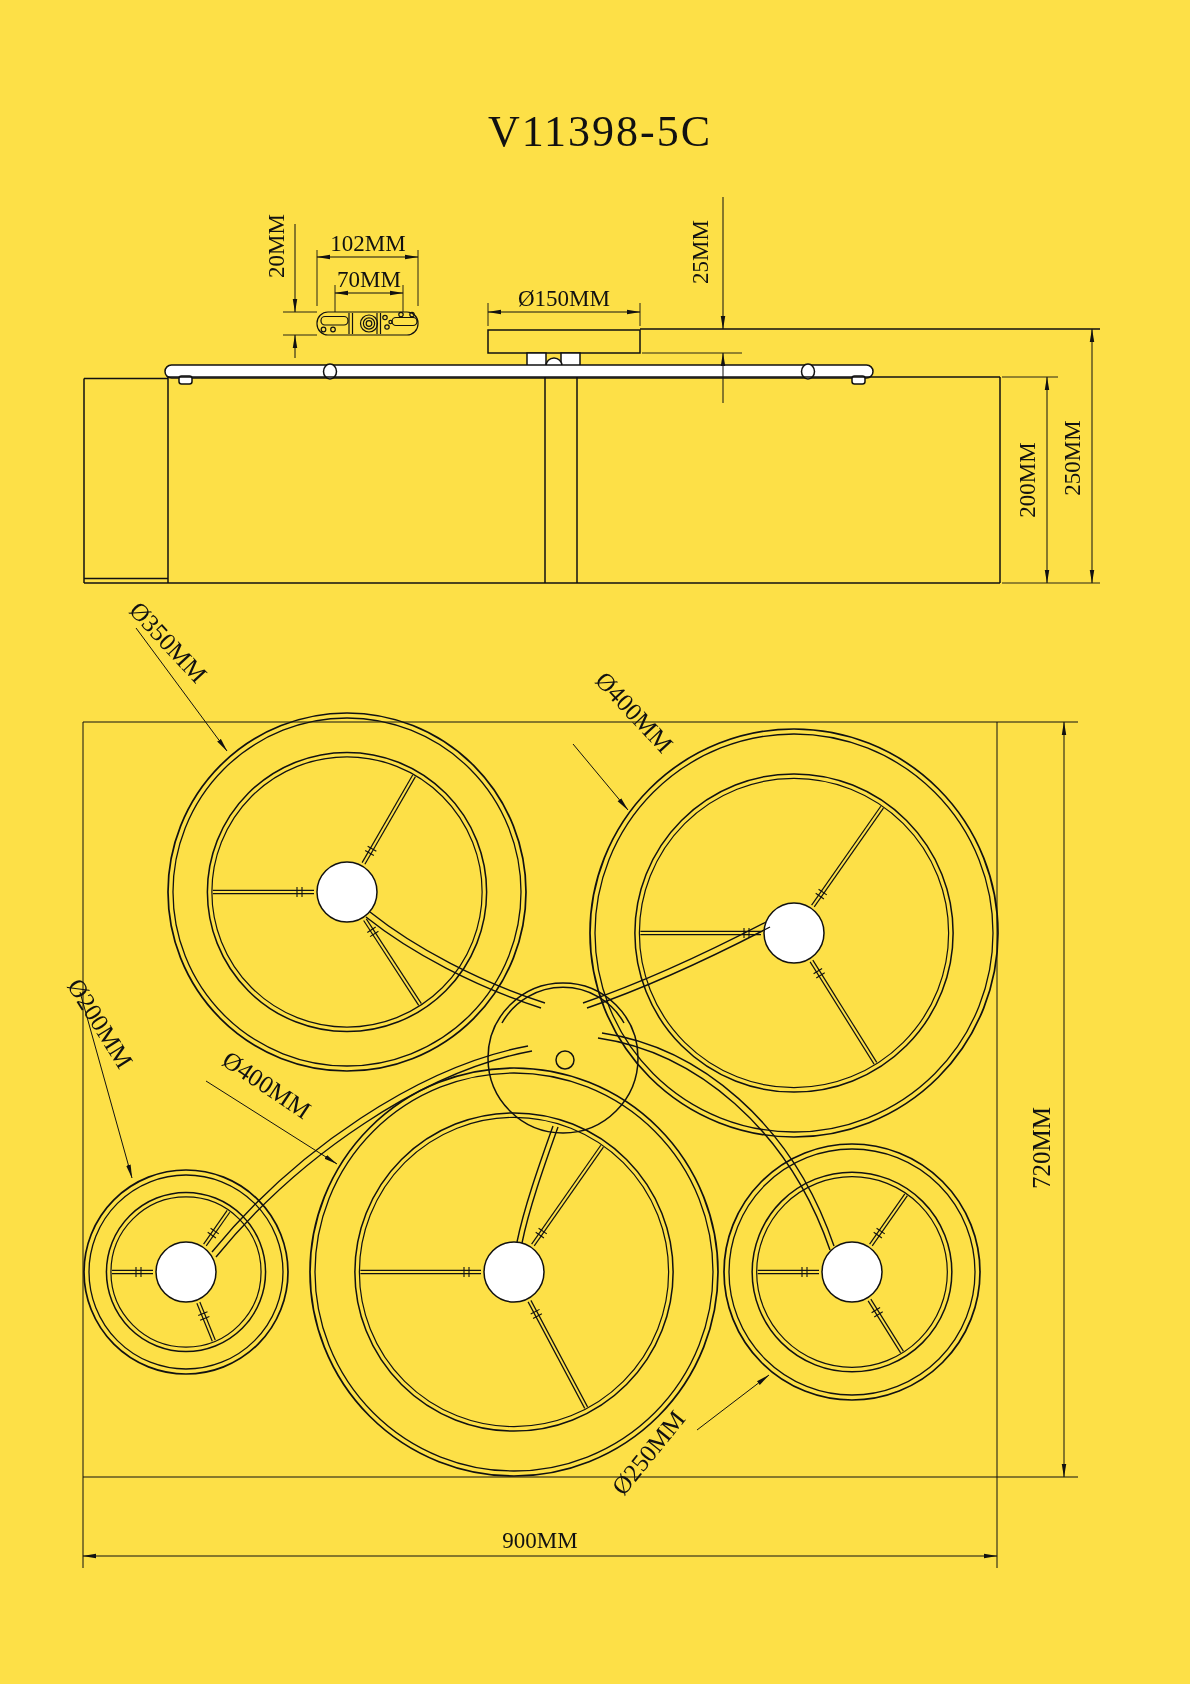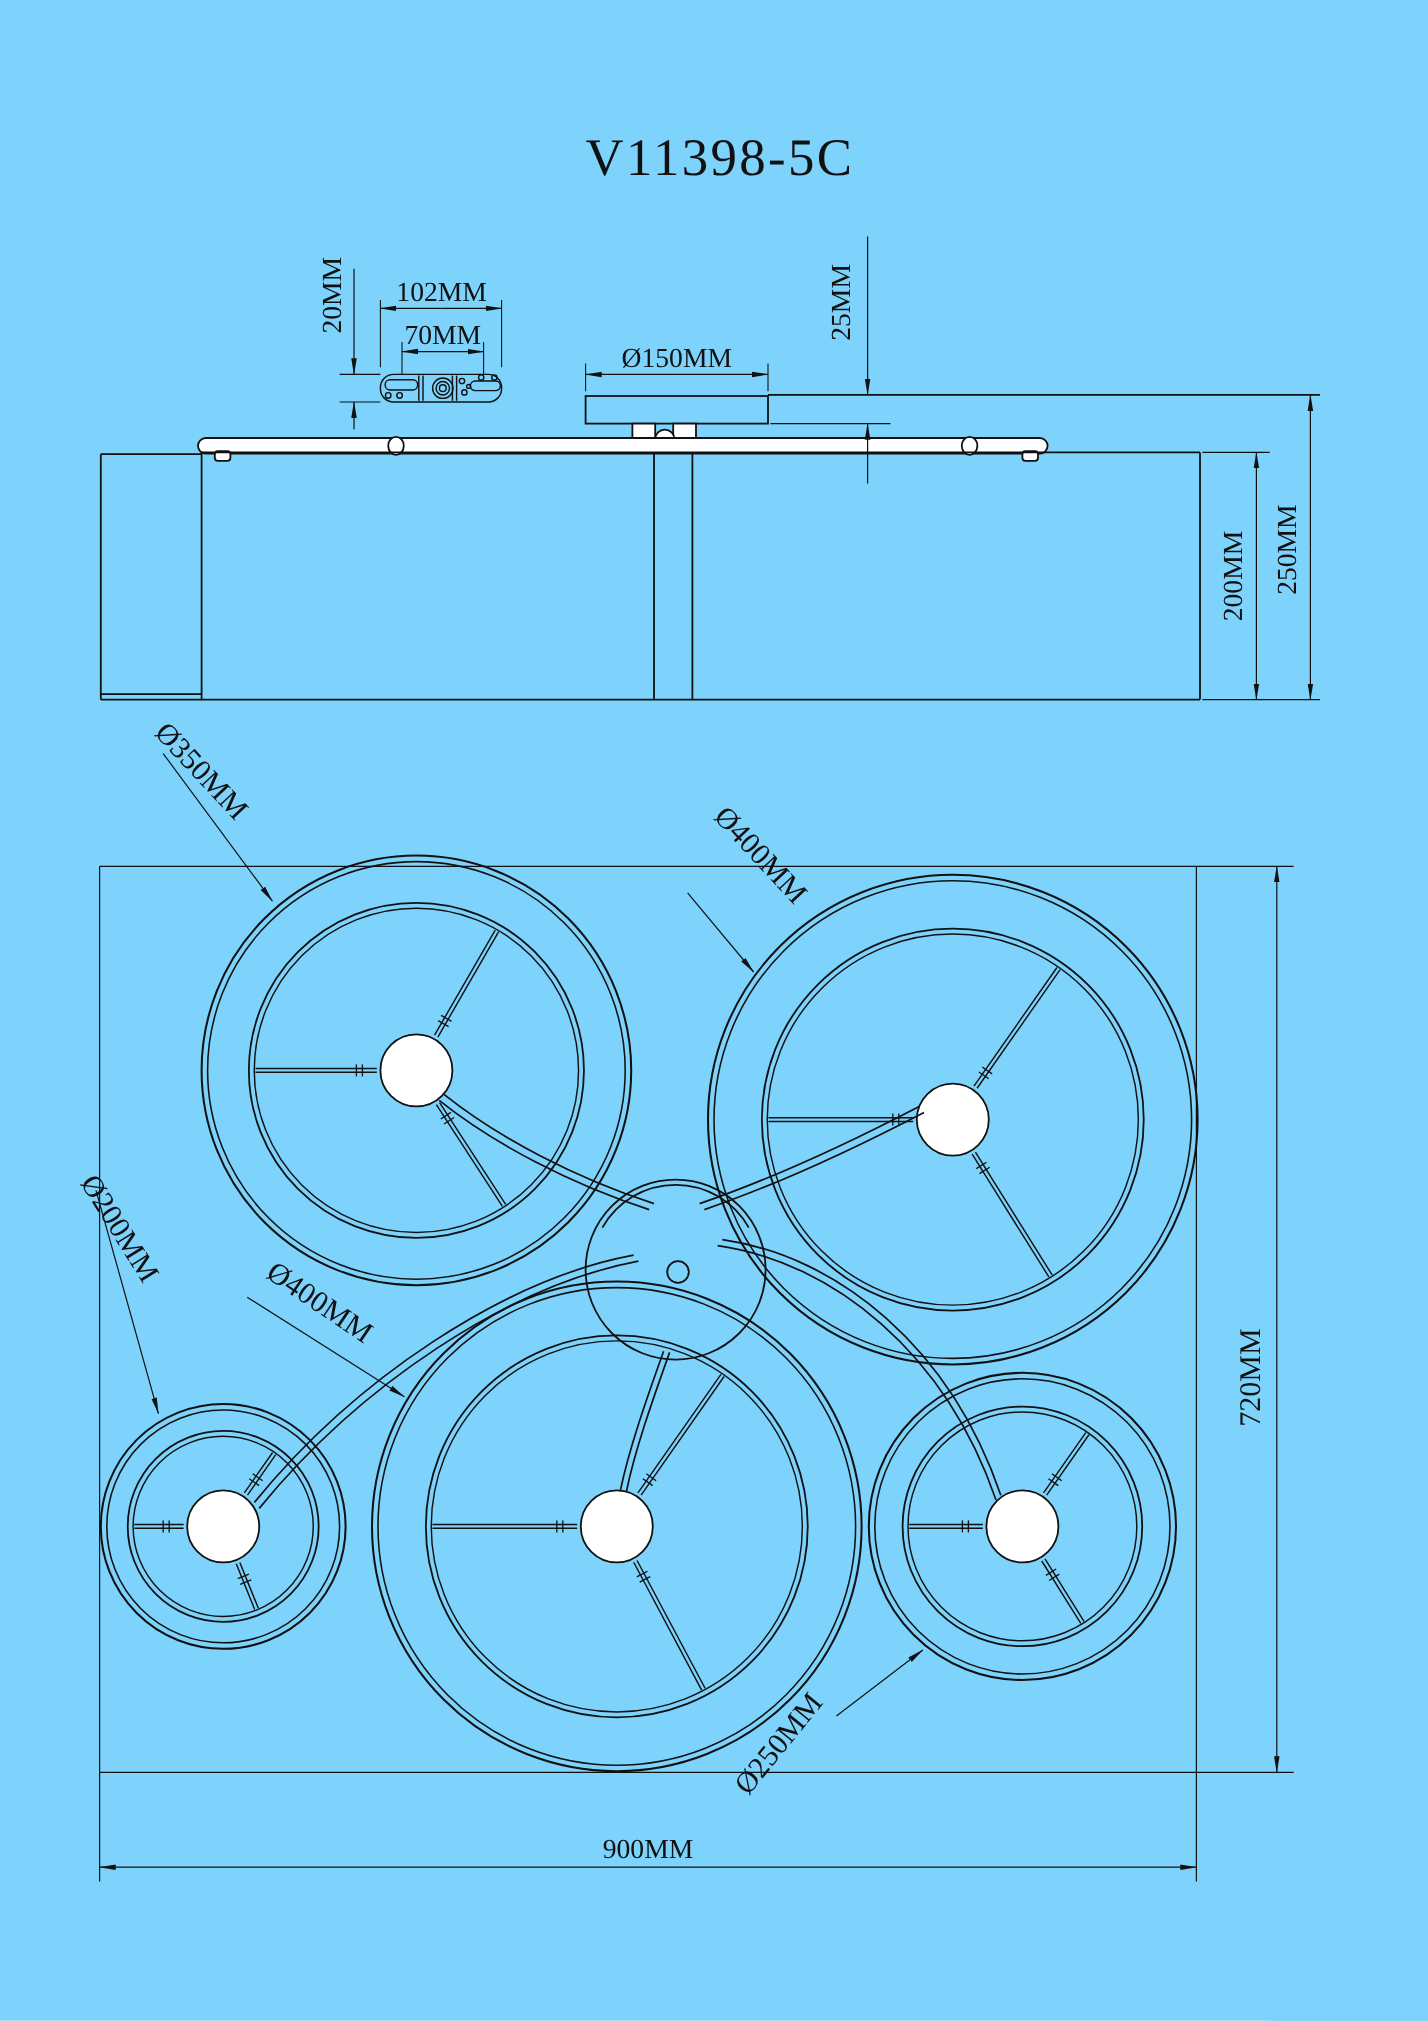--- a/index.html
+++ b/index.html
@@ -1,16 +1,16 @@
 <!DOCTYPE html>
 <html><head>
 <meta charset="utf-8">
 <style>
   html,body{margin:0;padding:0;background:#e8e8e8;}
-  .sheet{width:1190px;height:1684px;background:#7dd3fc;margin:0 auto;position:relative;overflow:hidden;}
+  .sheet{width:1190px;height:1684px;background:#fde047;margin:0 auto;position:relative;overflow:hidden;}
   svg{display:block;}
   text{fill:#111;font-family:"Liberation Serif","DejaVu Serif",serif;}
   .title-text{font-size:44px;letter-spacing:2px;}
   .dim-text{font-size:23px;}
   .plan-text{font-size:25px;}
   .st{stroke:#111;stroke-width:1.5;fill:none;}
   .stf{stroke:#111;stroke-width:1.5;fill:#fff;}
   .br{stroke:#111;stroke-width:1.2;fill:none;}
   .dim{stroke:#111;stroke-width:1;fill:none;}
   .ext{stroke:#111;stroke-width:0.9;fill:none;}

